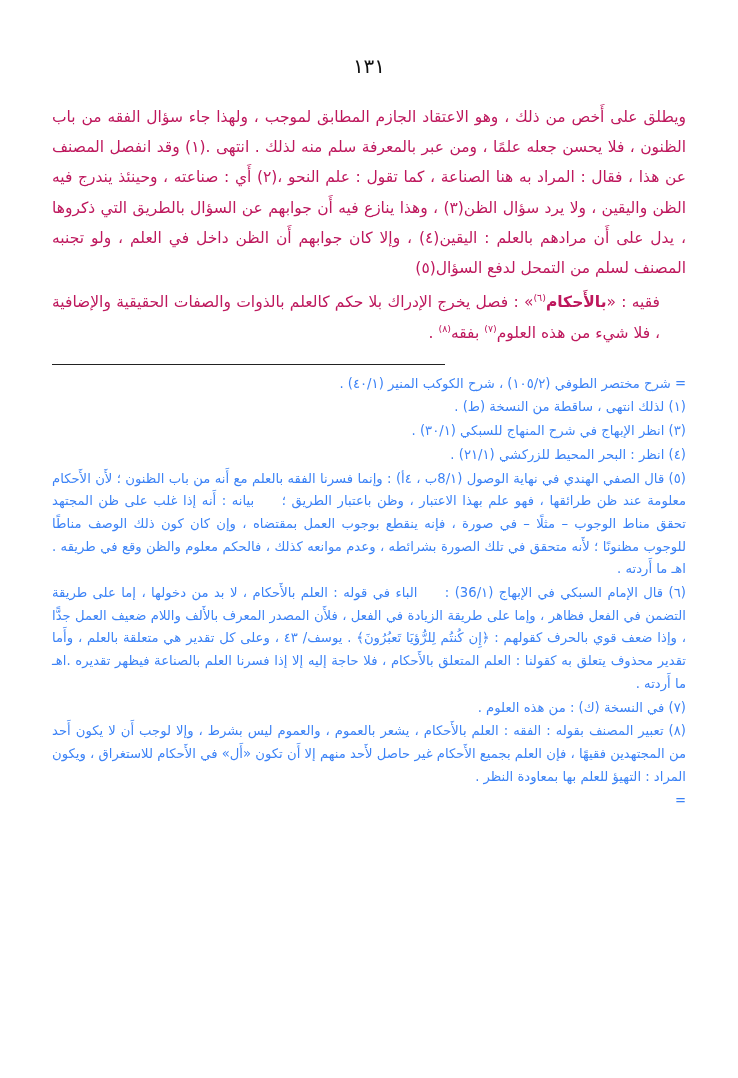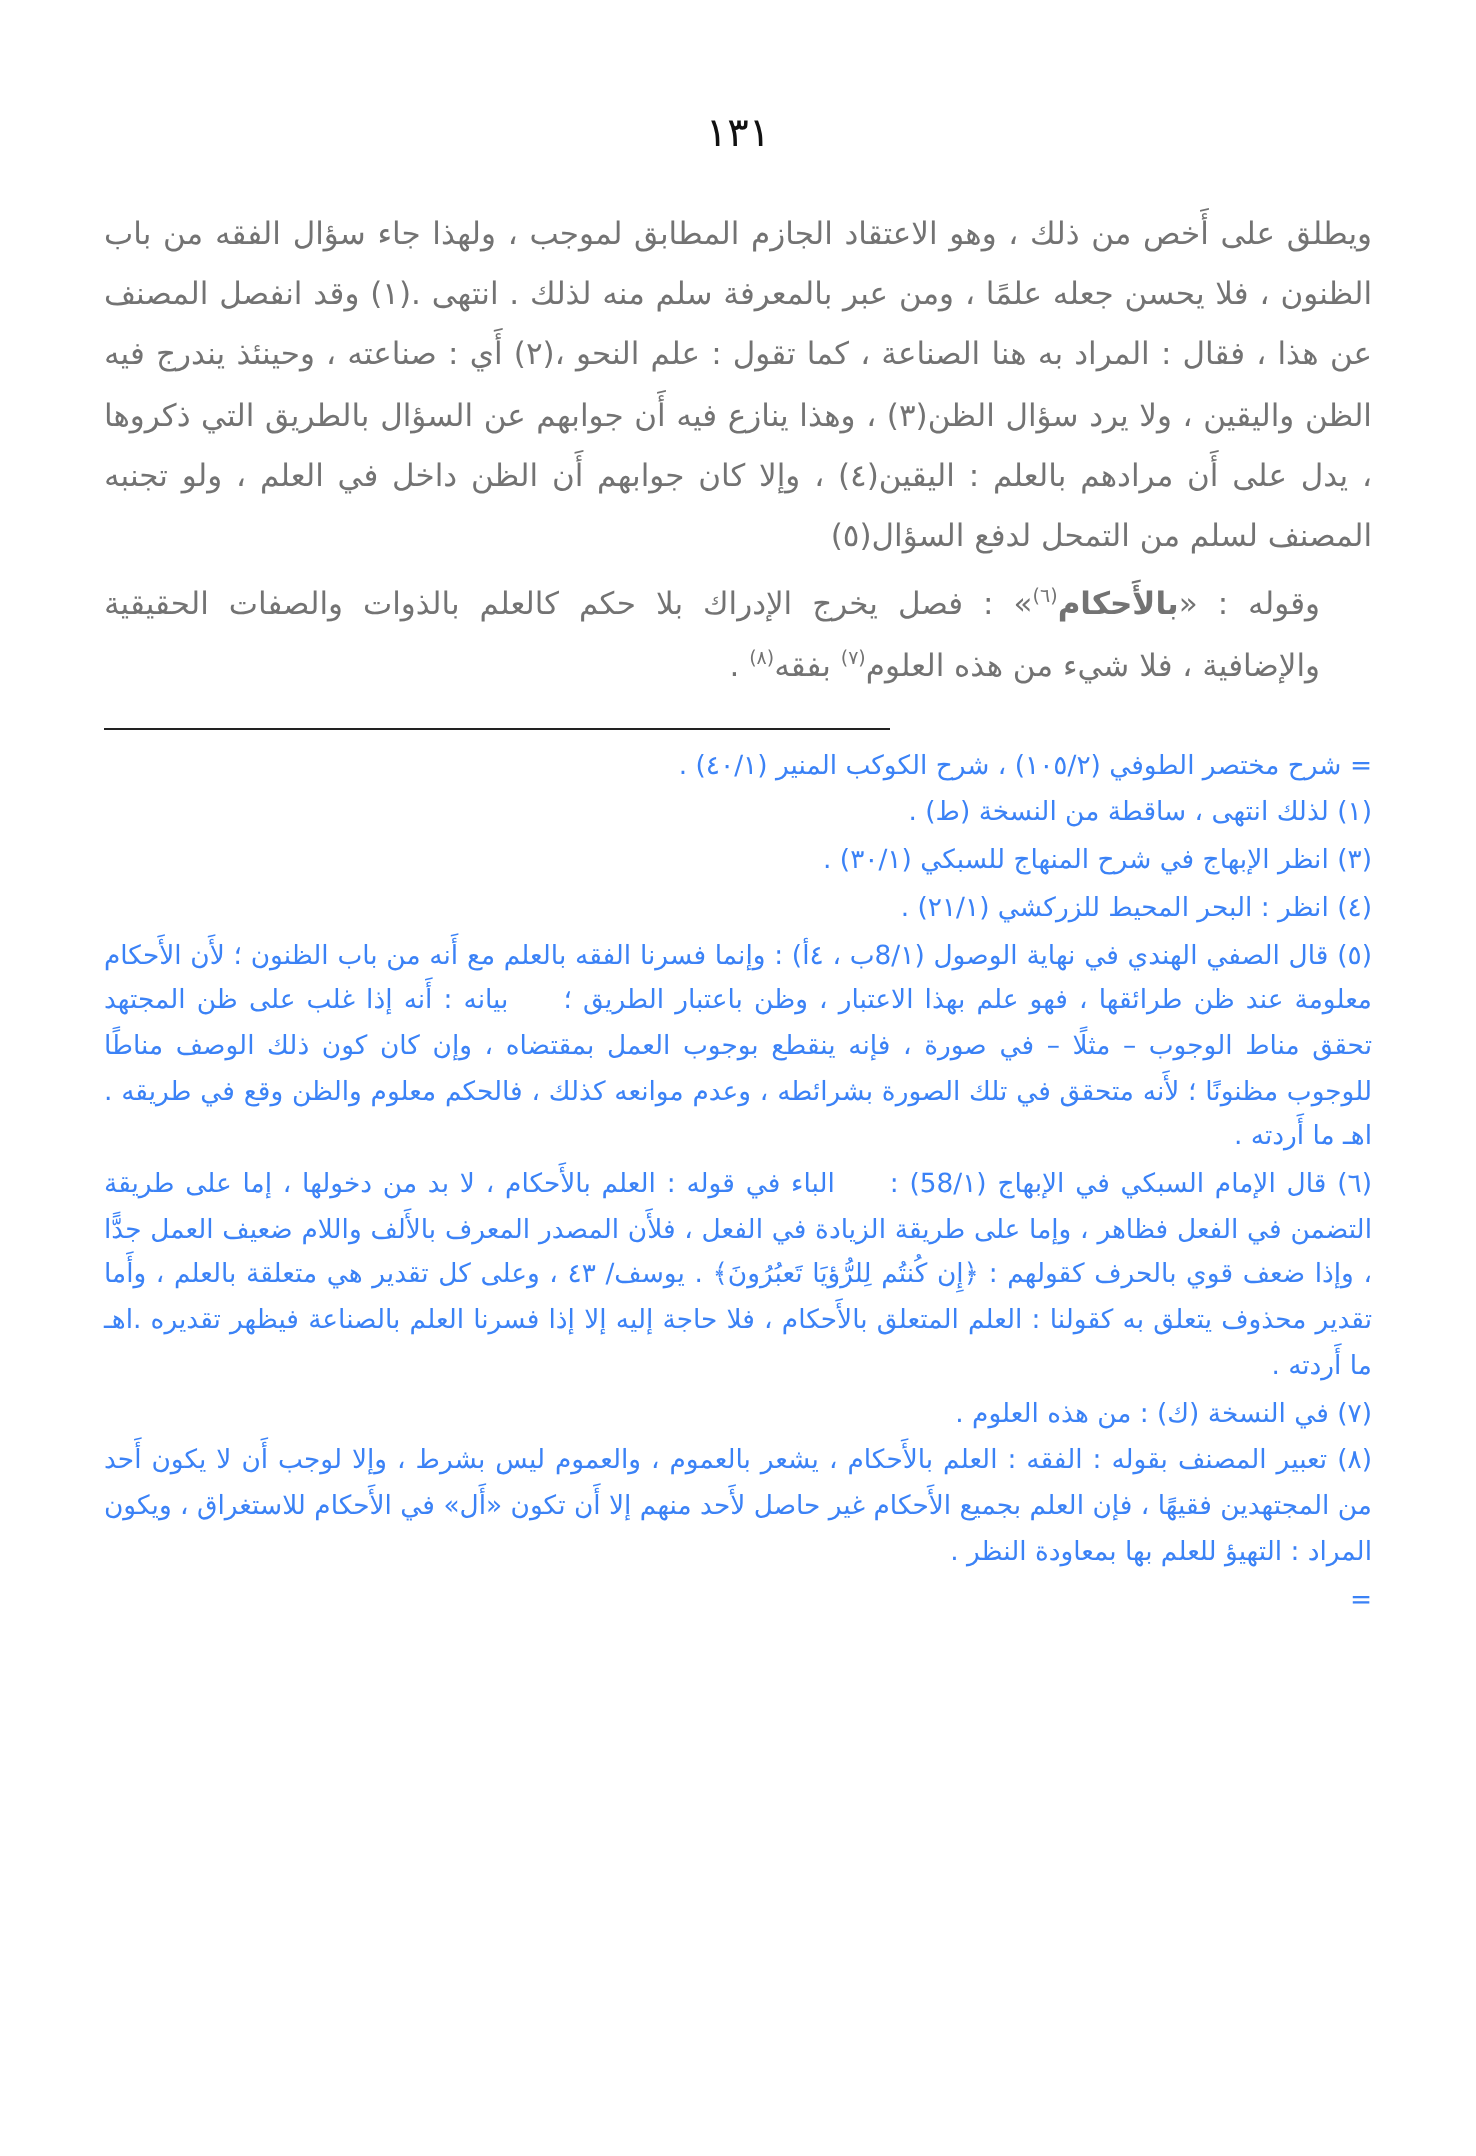--- a/index.html
+++ b/index.html
@@ -29,21 +29,21 @@
     font-family: "DejaVu Sans", sans-serif;
     margin: 14px 0 24px 0;
     color: #111;
   }
   .body-text {
     font-size: 15.5px;
     line-height: 1.95;
     text-align: justify;
     text-align-last: right;
     direction: rtl;
-    color: #737373;
+    color: #be185d;
   }
   .body-text p {
     margin: 0 0 4px 0;
   }
   .quote-para {
     margin-top: 16px;
     padding-right: 26px;
   }
   .bold-q {
     font-weight: bold;
@@ -88,21 +88,21 @@
 <body>
 
 <div class="page">
 
   <div class="page-number">١٣١</div>
 
   <div class="body-text">
     <p>ويطلق على أَخص من ذلك ، وهو الاعتقاد الجازم المطابق لموجب ، ولهذا جاء سؤال الفقه من باب الظنون ، فلا يحسن جعله علمًا ، ومن عبر بالمعرفة سلم منه لذلك . انتهى .(١) وقد انفصل المصنف عن هذا ، فقال : المراد به هنا الصناعة ، كما تقول : علم النحو ،(٢) أَي : صناعته ، وحينئذ يندرج فيه الظن واليقين ، ولا يرد سؤال الظن(٣) ، وهذا ينازع فيه أَن جوابهم عن السؤال بالطريق التي ذكروها ، يدل على أَن مرادهم بالعلم : اليقين(٤) ، وإلا كان جوابهم أَن الظن داخل في العلم ، ولو تجنبه المصنف لسلم من التمحل لدفع السؤال(٥)</p>
 
     <p class="quote-para">
-      <span>وقوله : «</span><span class="bold-q">بالأَحكام</span><sup>(٦)</sup><span>» : فصل يخرج الإدراك بلا حكم كالعلم بالذوات والصفات الحقيقية والإضافية ، فلا شيء من هذه العلوم</span><sup>(٧)</sup><span> بفقه</span><sup>(٨)</sup><span> .</span>
+      <span>فقيه : «</span><span class="bold-q">بالأَحكام</span><sup>(٦)</sup><span>» : فصل يخرج الإدراك بلا حكم كالعلم بالذوات والصفات الحقيقية والإضافية ، فلا شيء من هذه العلوم</span><sup>(٧)</sup><span> بفقه</span><sup>(٨)</sup><span> .</span>
     </p>
   </div>
 
   <hr class="rule">
 
   <div class="footnotes">
 
     <p class="fn">
       <span class="marker">=</span>
       <span>شرح مختصر الطوفي (١٠٥/٢) ، شرح الكوكب المنير (٤٠/١) .</span>
@@ -125,21 +125,21 @@
     </p>
 
     <p class="fn">
       <span class="marker">(٥)</span>
       <span>قال الصفي الهندي في نهاية الوصول (8/١ب ، ٤أ) : وإنما فسرنا الفقه بالعلم مع أَنه من باب الظنون ؛ لأَن الأَحكام معلومة عند ظن طرائقها ، فهو علم بهذا الاعتبار ، وظن باعتبار الطريق ؛</span>
       <span class="fn-cont">بيانه : أَنه إذا غلب على ظن المجتهد تحقق مناط الوجوب – مثلًا – في صورة ، فإنه ينقطع بوجوب العمل بمقتضاه ، وإن كان كون ذلك الوصف مناطًا للوجوب مظنونًا ؛ لأَنه متحقق في تلك الصورة بشرائطه ، وعدم موانعه كذلك ، فالحكم معلوم والظن وقع في طريقه . اهـ ما أَردته .</span>
     </p>
 
     <p class="fn">
       <span class="marker">(٦)</span>
-      <span>قال الإمام السبكي في الإبهاج (58/١) :</span>
+      <span>قال الإمام السبكي في الإبهاج (36/١) :</span>
       <span class="fn-cont">الباء في قوله : العلم بالأَحكام ، لا بد من دخولها ، إما على طريقة التضمن في الفعل فظاهر ، وإما على طريقة الزيادة في الفعل ، فلأَن المصدر المعرف بالأَلف واللام ضعيف العمل جدًّا ، وإذا ضعف قوي بالحرف كقولهم : ﴿إِن كُنتُم لِلرُّؤيَا تَعبُرُونَ﴾ . يوسف/ ٤٣ ، وعلى كل تقدير هي متعلقة بالعلم ، وأَما تقدير محذوف يتعلق به كقولنا : العلم المتعلق بالأَحكام ، فلا حاجة إليه إلا إذا فسرنا العلم بالصناعة فيظهر تقديره .اهـ ما أَردته .</span>
     </p>
 
     <p class="fn">
       <span class="marker">(٧)</span>
       <span>في النسخة (ك) : من هذه العلوم .</span>
     </p>
 
     <p class="fn">
       <span class="marker">(٨)</span>

